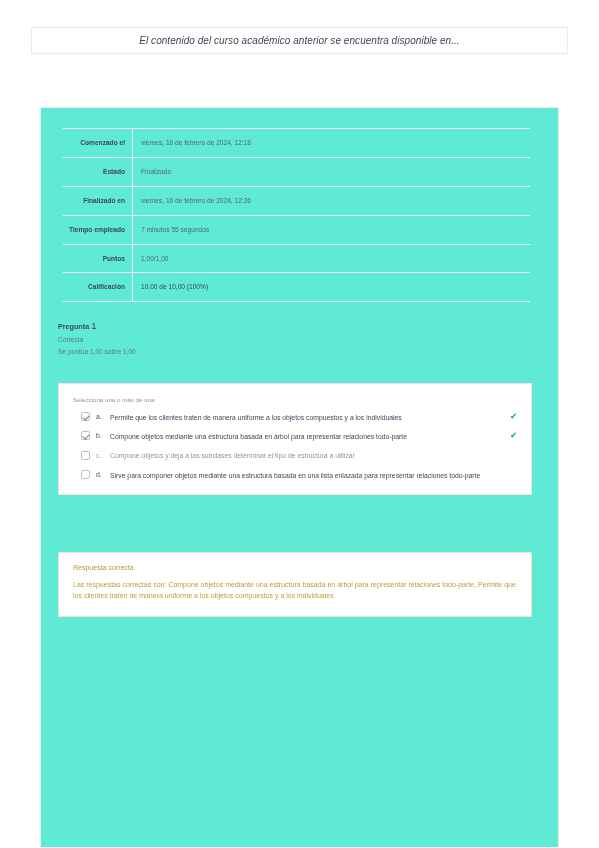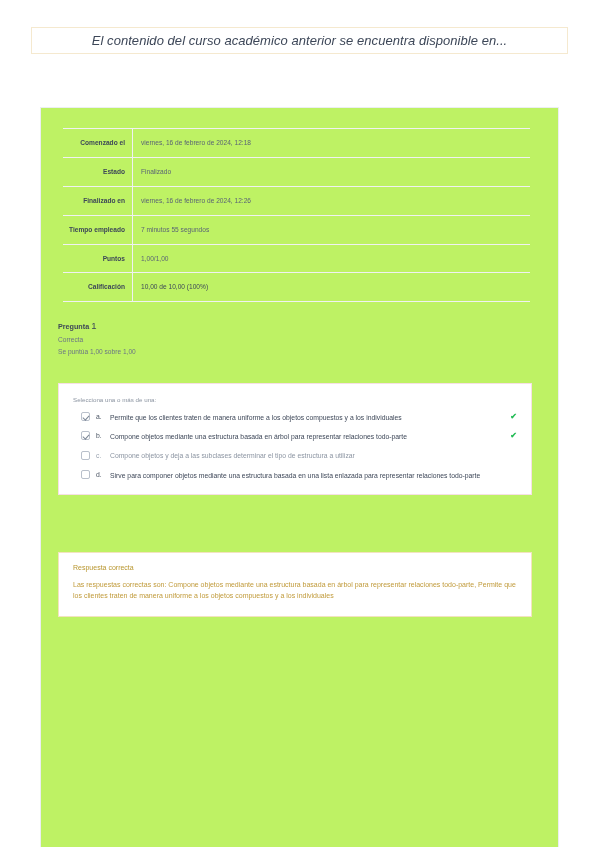--- a/index.html
+++ b/index.html
@@ -24,37 +24,37 @@
     width: 537px;
     height: 27px;
     box-sizing: border-box;
     border: 1px solid #f5e9cf;
     background: #ffffff;
     display: flex;
     align-items: center;
     justify-content: center;
   }
   .notice-banner-text {
-    font-size: 13px;
+    font-size: 10px;
     font-style: italic;
     color: #3d4758;
     letter-spacing: 0.05px;
   }
 
   
   .content-card {
     position: absolute;
     left: 40px;
     top: 107px;
     width: 519px;
     height: 740px;
     box-sizing: border-box;
     border: 1px solid #eceef1;
     border-bottom: none;
-    background: #bef264;
+    background: #5eead4;
   }
 
   
   .summary-table {
     position: absolute;
     left: 22px;
     top: 20px;
     width: 467px;
     border-collapse: collapse;
     table-layout: fixed;

